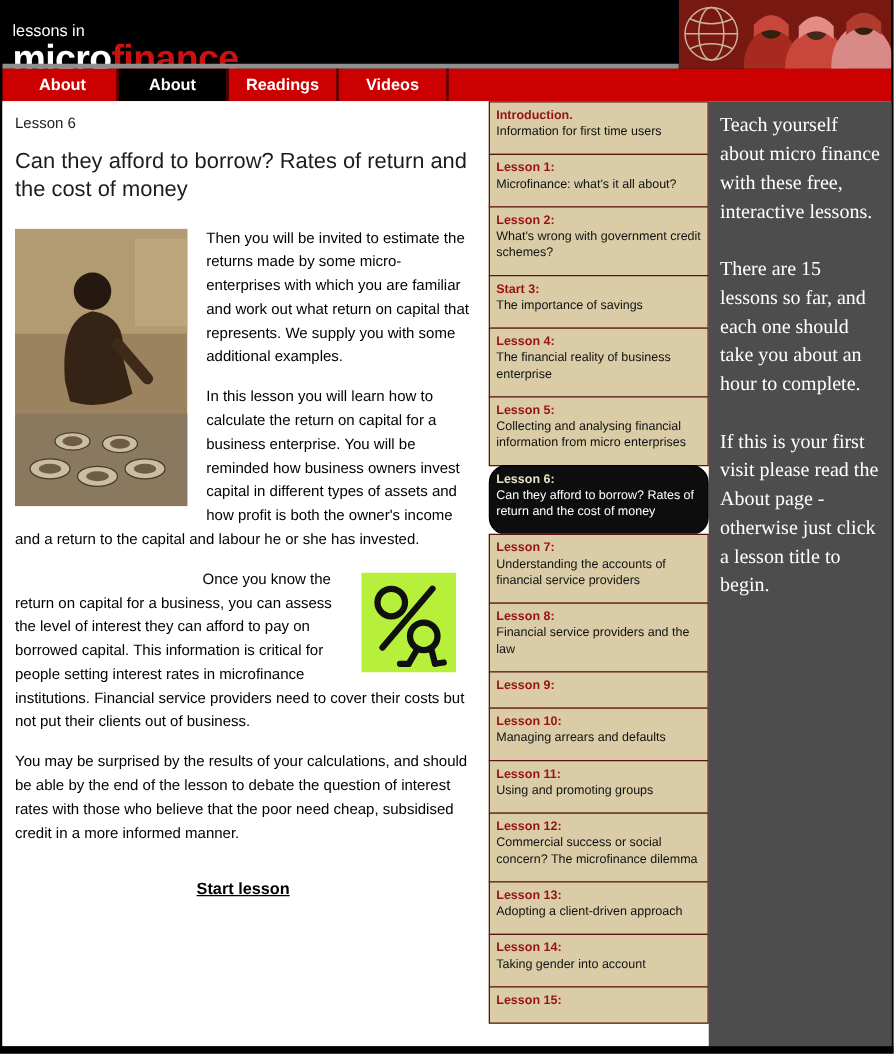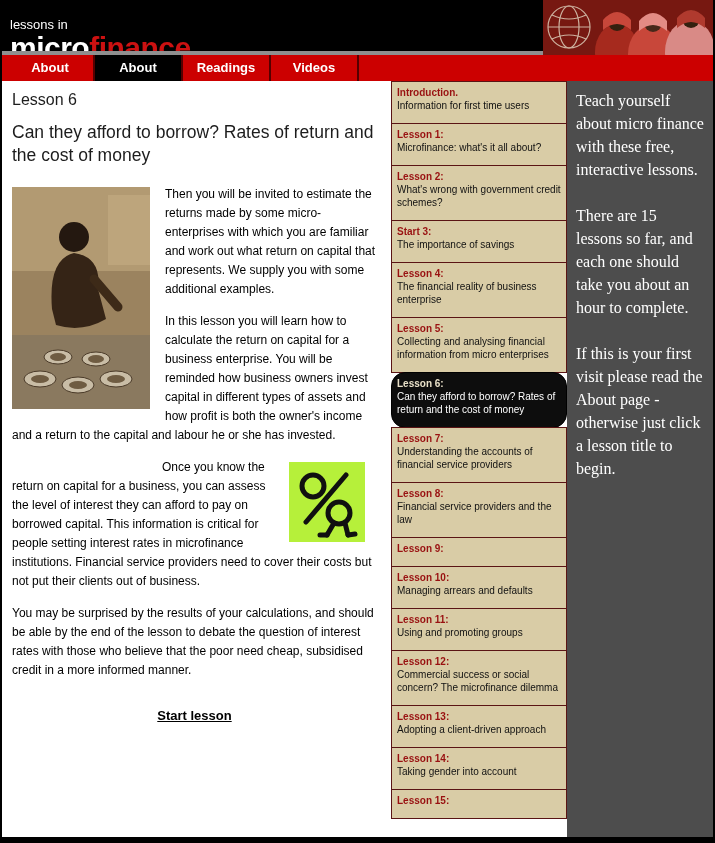--- a/index.html
+++ b/index.html
@@ -19,21 +19,21 @@
   
   .nav{position:absolute;left:2px;top:55px;width:711px;height:26px;background:var(--nav-red,#cc0000);display:flex;padding-left:5px;}
   .nav-tab{width:88px;height:26px;line-height:26px;text-align:center;color:#fff;font-size:13px;font-weight:bold;border-right:2px solid #550000;cursor:pointer;}
   .nav-tab.active{background:#000;}
 
   
   .content{position:absolute;left:2px;top:81px;width:711px;height:756px;display:flex;background:#fff;}
 
   
   .main{width:389px;height:756px;background:#fff;padding:8px 14px 8px 10px;overflow:hidden;}
-  .lesson-label{font-size:16px;color:#1d1d1d;margin:2px 0 12px;}
+  .lesson-label{font-size:12px;color:#1d1d1d;margin:2px 0 12px;}
   .page-title{font-size:17.5px;font-weight:normal;color:#1c1c1c;line-height:1.3;margin:0 0 18px;}
   .flow{overflow:hidden;}
   .flow p{font-size:12px;line-height:19px;color:#000;margin:0 0 13px;}
   .photo{float:left;width:138px;height:222px;margin:2px 15px 8px 0;}
   .pct{float:right;width:76px;height:80px;margin:4px 12px 8px 10px;}
   p.p3{text-indent:150px;}
   .start-wrap{text-align:center;margin-top:26px;}
   .start-link{font-weight:bold;font-size:13px;color:#000;text-decoration:underline;cursor:pointer;}
 
   

